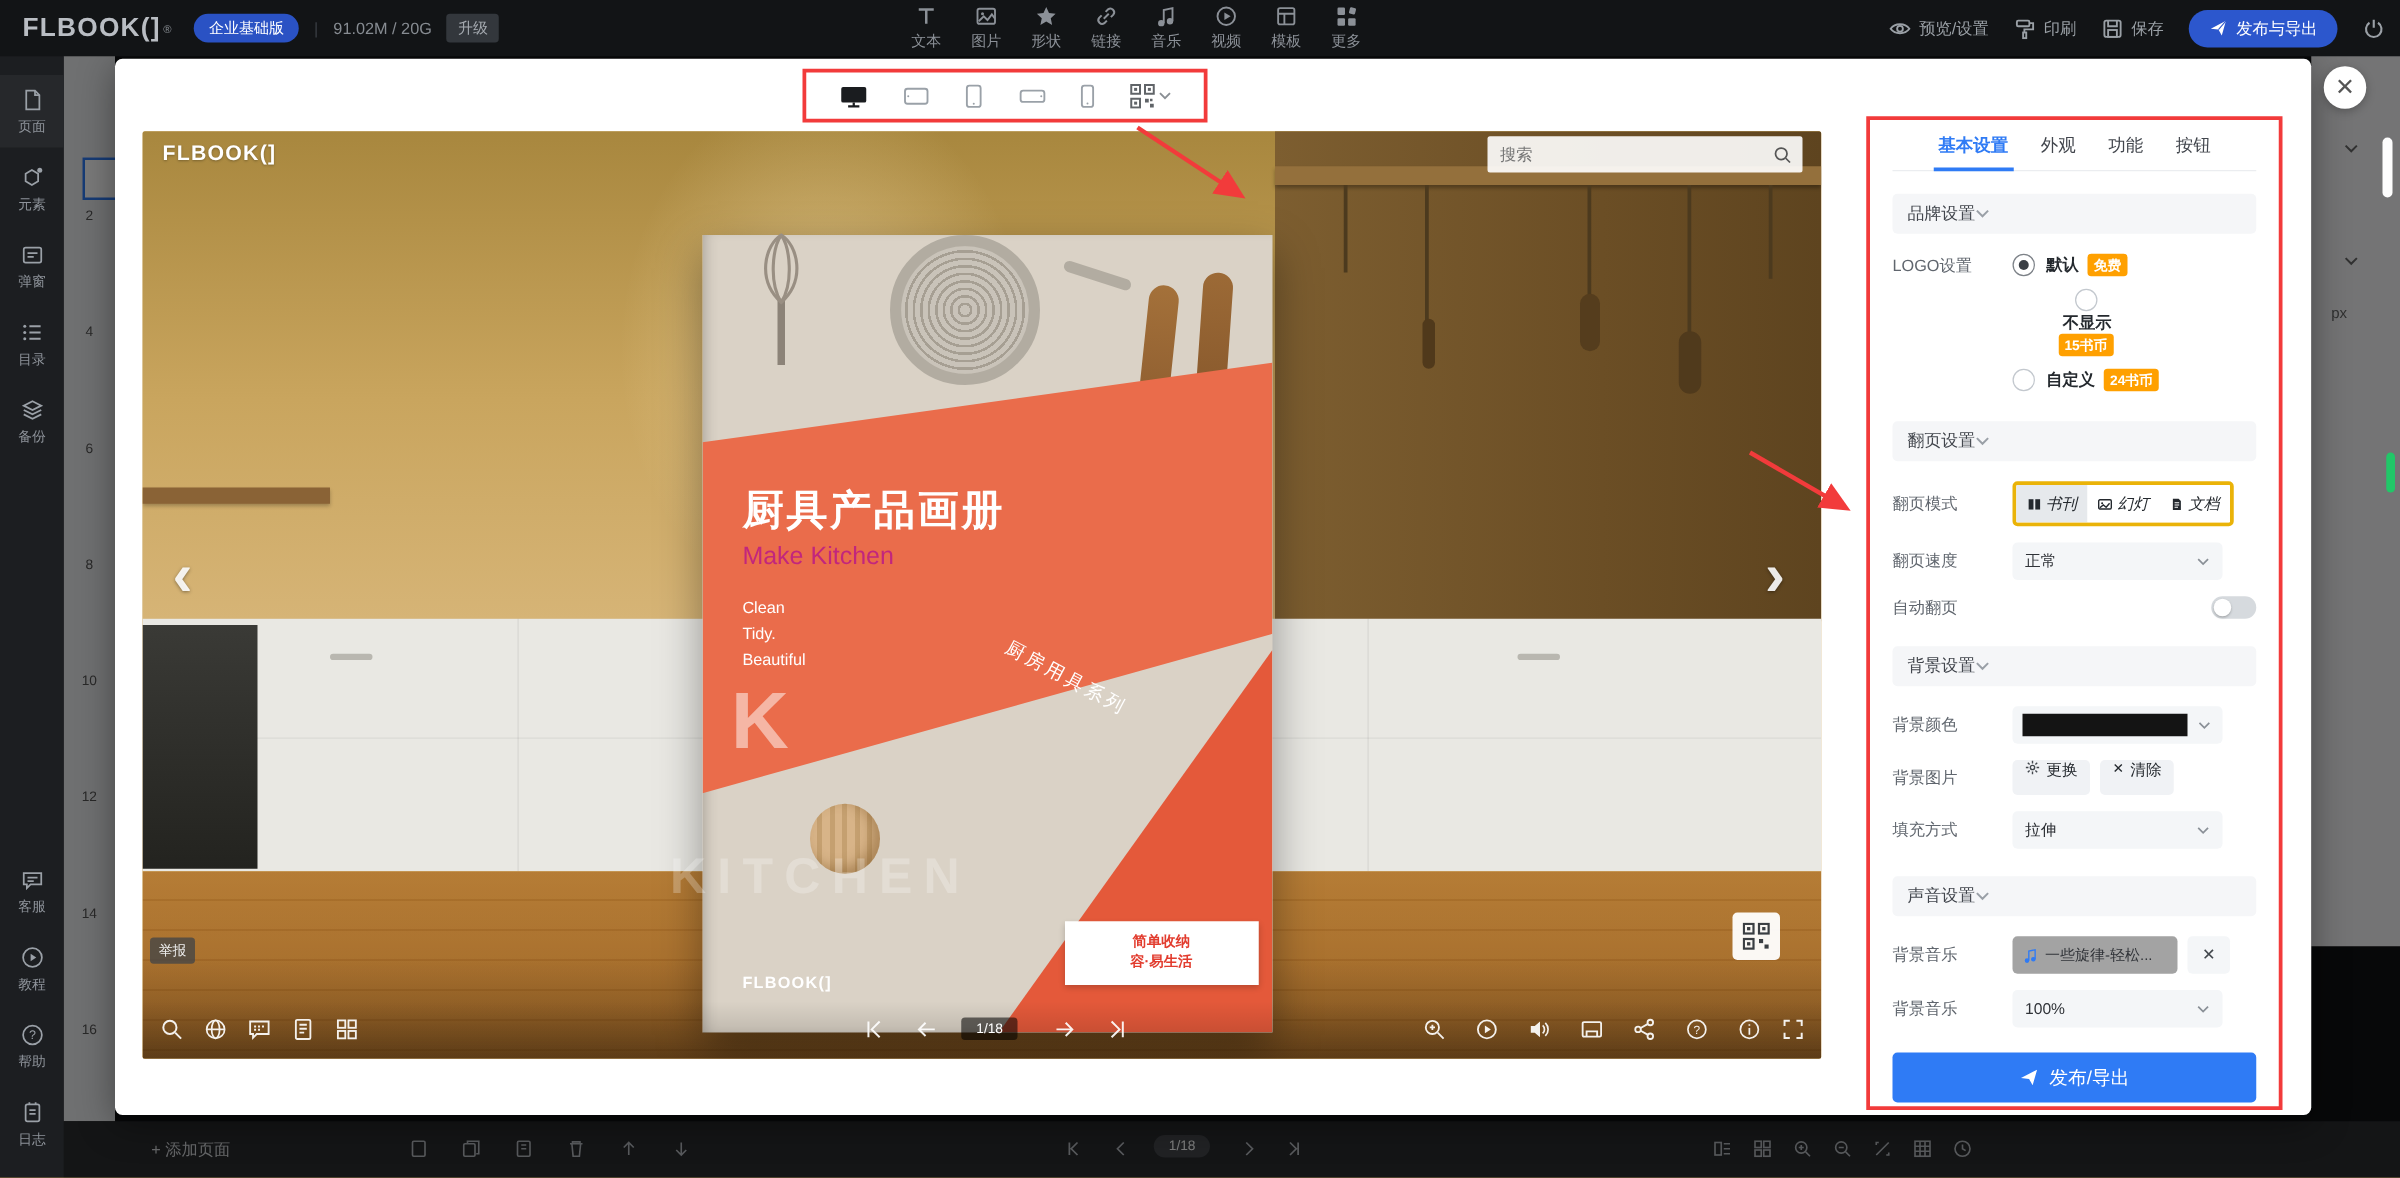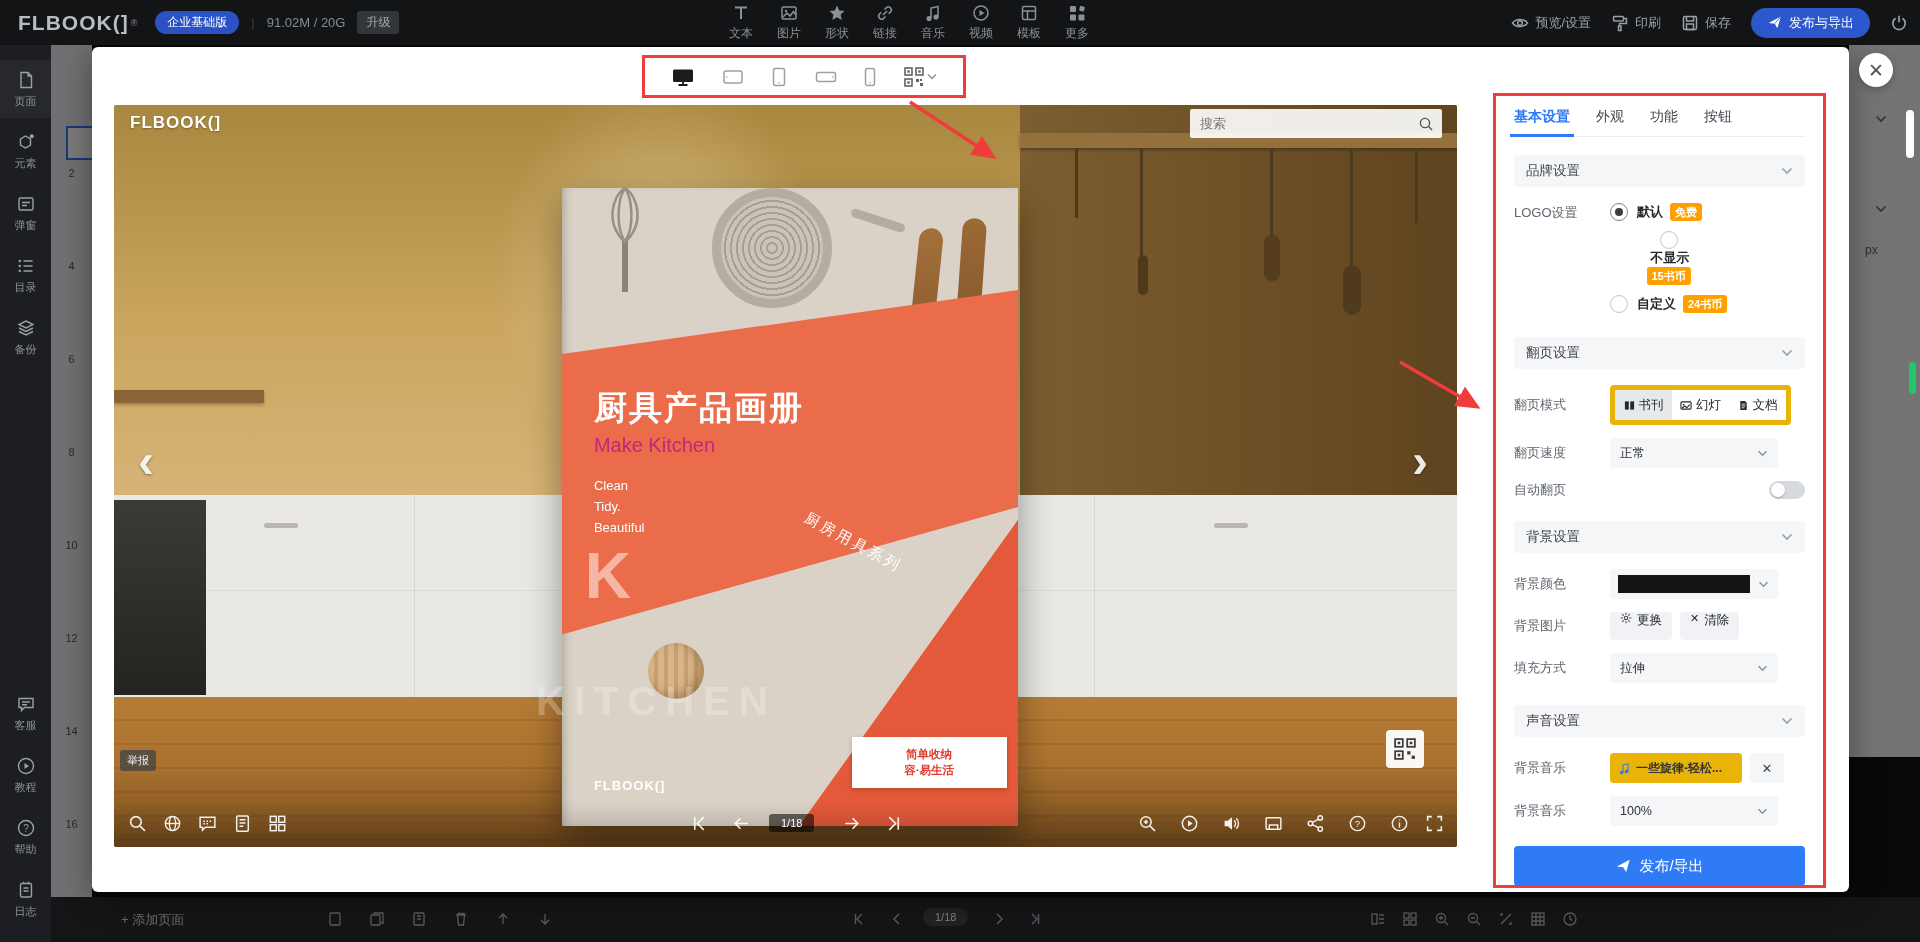--- a/index.html
+++ b/index.html
@@ -58,44 +58,44 @@
   .cover-title{position:absolute;left:7%;top:31%;color:#fff;font-size:33px;font-weight:bold;letter-spacing:2px;}
   .cover-sub{position:absolute;left:7%;top:38.5%;color:#c2267d;font-size:20px;}
   .cover-line{position:absolute;left:7%;color:#fff;font-size:13px;}
   .big-k{position:absolute;left:5%;top:55%;color:rgba(255,255,255,.5);font-size:64px;font-weight:bold;}
   .kitchen-wm{position:absolute;left:-26px;top:77%;color:rgba(255,255,255,.25);font-size:40px;font-weight:bold;letter-spacing:9px;}
   .sticker{position:absolute;left:63.5%;top:86%;width:34%;height:8%;background:#fff;display:flex;flex-direction:column;align-items:center;justify-content:center;box-shadow:0 2px 5px rgba(0,0,0,.2);}
   .sticker div{color:#e23c2e;font-size:11.5px;font-weight:bold;line-height:1.45;}
   .cover-brand{position:absolute;left:7%;top:92.5%;color:#fff;font-size:13px;font-weight:bold;letter-spacing:1px;}
   
   #panel{position:absolute;left:1493px;top:93px;width:333px;height:795px;border:3px solid #f23b3b;background:#fff;box-sizing:border-box;z-index:5;padding:12px 18px 0 18px;}
-  .tabs{display:flex;gap:26px;border-bottom:1px solid #ebedf0;padding-bottom:10px;}
+  .tabs{display:flex;gap:26px;border-bottom:1px solid #ebedf0;padding-bottom:10px;justify-content:center;}
   .tab{font-size:14px;color:#42464d;cursor:pointer;position:relative;}
   .tab.active{color:var(--accent,#2f7bf5);font-weight:bold;}
   .tab.active::after{content:"";position:absolute;left:-4px;right:-4px;bottom:-11px;height:3px;background:var(--accent,#2f7bf5);}
-  .sec-head{height:32px;background:#f5f6f8;border-radius:4px;display:flex;align-items:center;justify-content:space-between;padding:0 12px;margin-top:18px;cursor:pointer;}
+  .sec-head{height:32px;background:#f5f6f8;border-radius:4px;display:flex;align-items:center;justify-content:flex-start;padding:0 12px;margin-top:18px;cursor:pointer;}
   .sec-head .st{font-size:13.5px;color:#42464d;}
   .prow{display:flex;align-items:center;margin-top:13px;}
   .plabel{width:96px;font-size:13px;color:#60666e;flex-shrink:0;}
   .select{width:168px;height:30px;background:#f4f6f8;border-radius:4px;display:flex;align-items:center;justify-content:space-between;padding:0 10px;box-sizing:border-box;cursor:pointer;}
   .select .sv{font-size:12.5px;color:#303338;}
   .radio{width:16px;height:16px;border-radius:50%;border:1px solid #c3c8ce;background:#fff;display:inline-flex;align-items:center;justify-content:center;flex-shrink:0;cursor:pointer;}
   .radio.sel{border-color:#7d8288;}
   .radio.sel .dot{width:8px;height:8px;border-radius:50%;background:#3a3f45;}
   .opt-label{font-size:13px;color:#24292e;font-weight:bold;margin:0 7px 0 9px;}
   .badge{background:#ffa000;color:#fff;font-size:11px;font-weight:bold;border-radius:3px;padding:1.5px 5px;}
-  .seg{display:flex;border:5px solid #eab308;border-radius:4px;overflow:hidden;height:30px;}
+  .seg{display:flex;border:3px solid #eab308;border-radius:4px;overflow:hidden;height:30px;font-style:italic;}
   .seg-item{width:57px;display:flex;align-items:center;justify-content:center;gap:4px;font-size:12.5px;color:#24292e;cursor:pointer;background:#fff;}
   .seg-item.sel{background:#e6e9ec;}
   .toggle{width:36px;height:18px;border-radius:9px;background:#d6dade;position:relative;cursor:pointer;}
   .toggle .knob{position:absolute;left:2px;top:2px;width:14px;height:14px;border-radius:50%;background:#fff;box-shadow:0 1px 2px rgba(0,0,0,.25);}
   .mini-btn{height:28px;background:#f0f2f5;border-radius:4px;display:flex;align-items:flex-start;gap:5px;padding:0 10px;font-size:12.5px;color:#24292e;cursor:pointer;}
   .swatch-box{width:168px;height:30px;background:#f4f6f8;border-radius:4px;display:flex;align-items:center;padding:0 8px;box-sizing:border-box;cursor:pointer;gap:8px;}
   .swatch{width:132px;height:18px;background:#141414;}
-  .music-btn{width:132px;height:30px;background:#eab308;border-radius:4px;display:flex;align-items:center;gap:5px;padding:0 8px;box-sizing:border-box;font-size:12px;color:#303338;cursor:pointer;white-space:nowrap;overflow:hidden;font-weight:bold;}
+  .music-btn{width:132px;height:30px;background:#a3a3a3;border-radius:4px;display:flex;align-items:center;gap:5px;padding:0 8px;box-sizing:border-box;font-size:12px;color:#303338;cursor:pointer;white-space:nowrap;overflow:hidden;}
   .xsq{width:34px;height:30px;background:#f4f6f8;border-radius:4px;display:flex;align-items:center;justify-content:center;font-size:13px;color:#43484e;margin-left:8px;cursor:pointer;font-weight:bold;}
   #panel-publish{margin-top:20px;height:40px;border-radius:4px;background:var(--accent,#2f7bf5);color:#fff;font-size:15px;display:flex;align-items:center;justify-content:center;gap:8px;cursor:pointer;}
   .chev{color:#9aa0a7;}
 </style>
 </head>
 <body>
 
 <div id="app">
 
   <div id="topbar" class="flex" style="padding-left:18px;box-sizing:border-box;">

